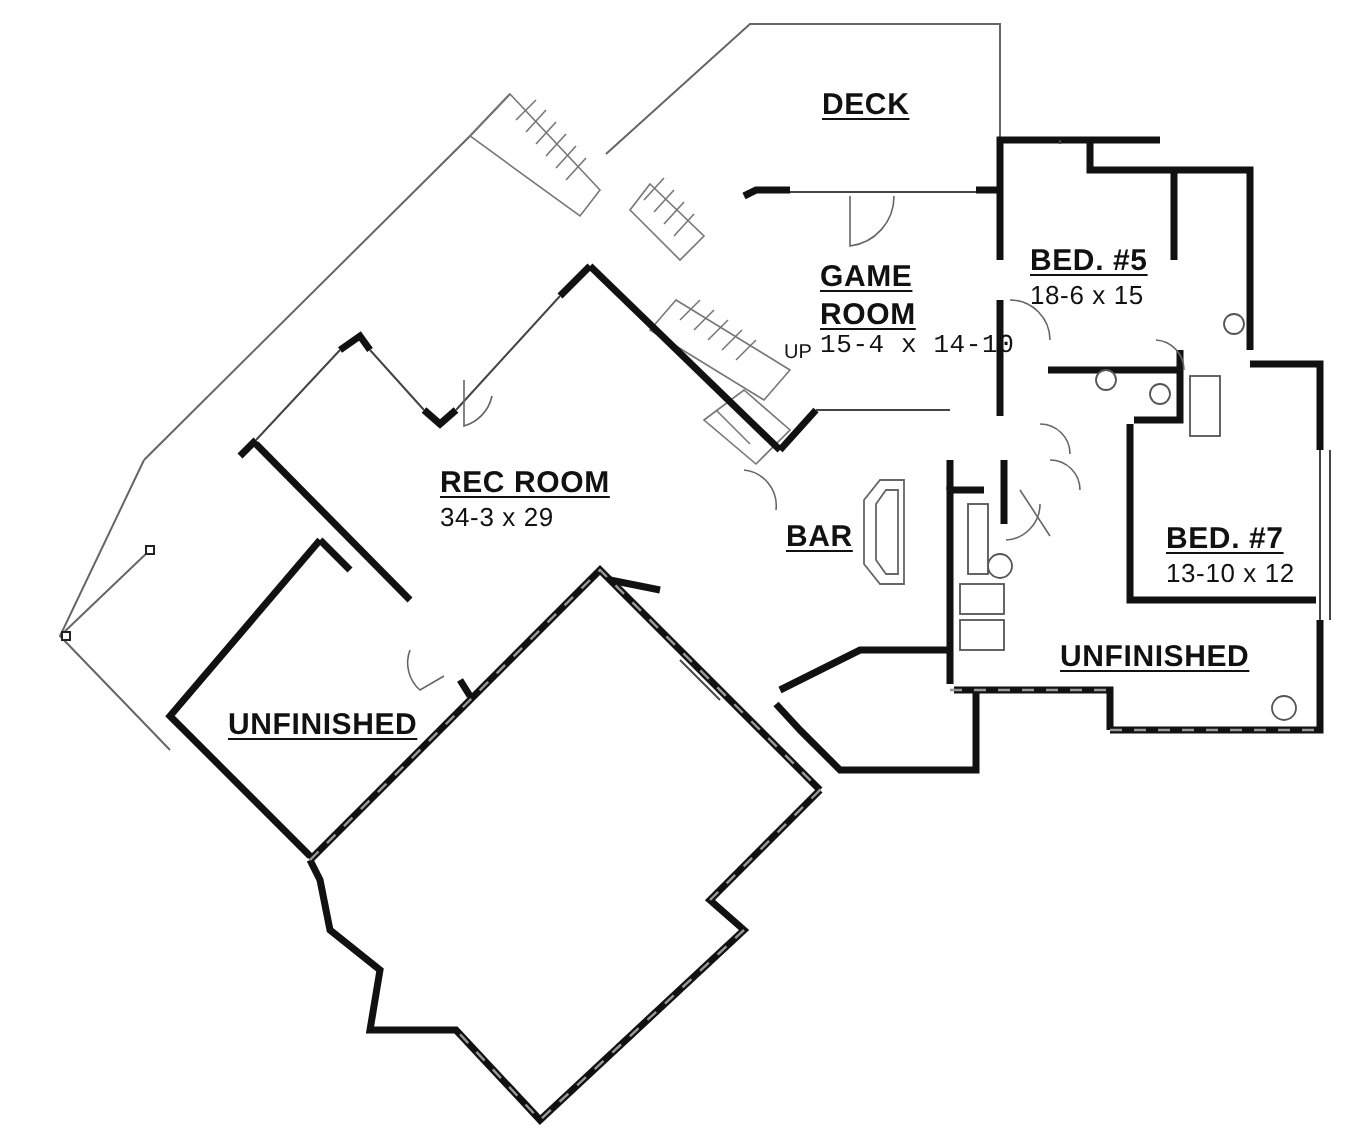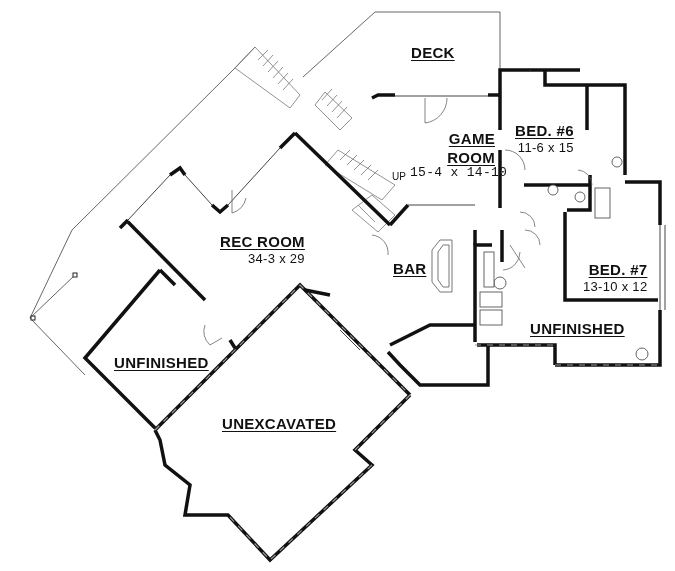--- a/index.html
+++ b/index.html
@@ -1,18 +1,18 @@
 <!DOCTYPE html>
 <html><head>
   <meta charset="utf-8">
   <style>
     html, body { margin: 0; padding: 0; background: #ffffff; }
     #plan { position: relative; width: 675px; height: 571px; background: #ffffff; overflow: hidden; }
     #plan svg { position: absolute; left: 0; top: 0; }
-    .lbl { position: absolute; font-family: "Liberation Sans", sans-serif; color: #111; text-align: right; white-space: nowrap; line-height: 1; }
+    .lbl { position: absolute; font-family: "Liberation Sans", sans-serif; color: #111; text-align: left; white-space: nowrap; line-height: 1; }
     .name { font-weight: bold; font-size: 15px; text-decoration: underline; text-decoration-thickness: 1px; text-underline-offset: 2px; letter-spacing: 0.3px; }
     .dim { font-size: 13px; margin-top: 3px; letter-spacing: 0.3px; }
     .up { font-size: 10px; }
   </style>
 </head>
 <body>
 
 <div id="plan">
   <svg width="675" height="571" viewBox="0 0 675 571">
 
@@ -154,34 +154,33 @@
   <div class="lbl name" style="left:411px; top:45px;">DECK</div>
 
   <div class="lbl" style="left:410px; top:131px; width:85px;">
     <div class="name">GAME</div>
     <div class="name" style="margin-top:4px;">ROOM</div>
   </div>
   <div class="lbl dim" style="left:410px; top:163px; width:110px; text-align:left;font-family:Liberation Mono, monospace;">15-4  x  14-10</div>
   <div class="lbl up" style="left:392px; top:172px;">UP</div>
 
   <div class="lbl" style="left:515px; top:123px;">
-    <div class="name">BED. #6</div>
-    <div class="dim">11-6  x  15</div>
+    <div class="name">BED. #5</div>
+    <div class="dim">18-6  x  15</div>
   </div>
 
   <div class="lbl" style="left:220px; top:234px;">
     <div class="name">REC ROOM</div>
     <div class="dim">34-3  x  29</div>
   </div>
 
   <div class="lbl name" style="left:393px; top:261px;">BAR</div>
 
   <div class="lbl" style="left:583px; top:262px;">
     <div class="name">BED. #7</div>
     <div class="dim">13-10  x  12</div>
   </div>
 
   <div class="lbl name" style="left:530px; top:321px;">UNFINISHED</div>
 
   <div class="lbl name" style="left:114px; top:355px;">UNFINISHED</div>
 
-  <div class="lbl name" style="left:222px; top:416px;">UNEXCAVATED</div>
 </div>
 
 </body></html>

